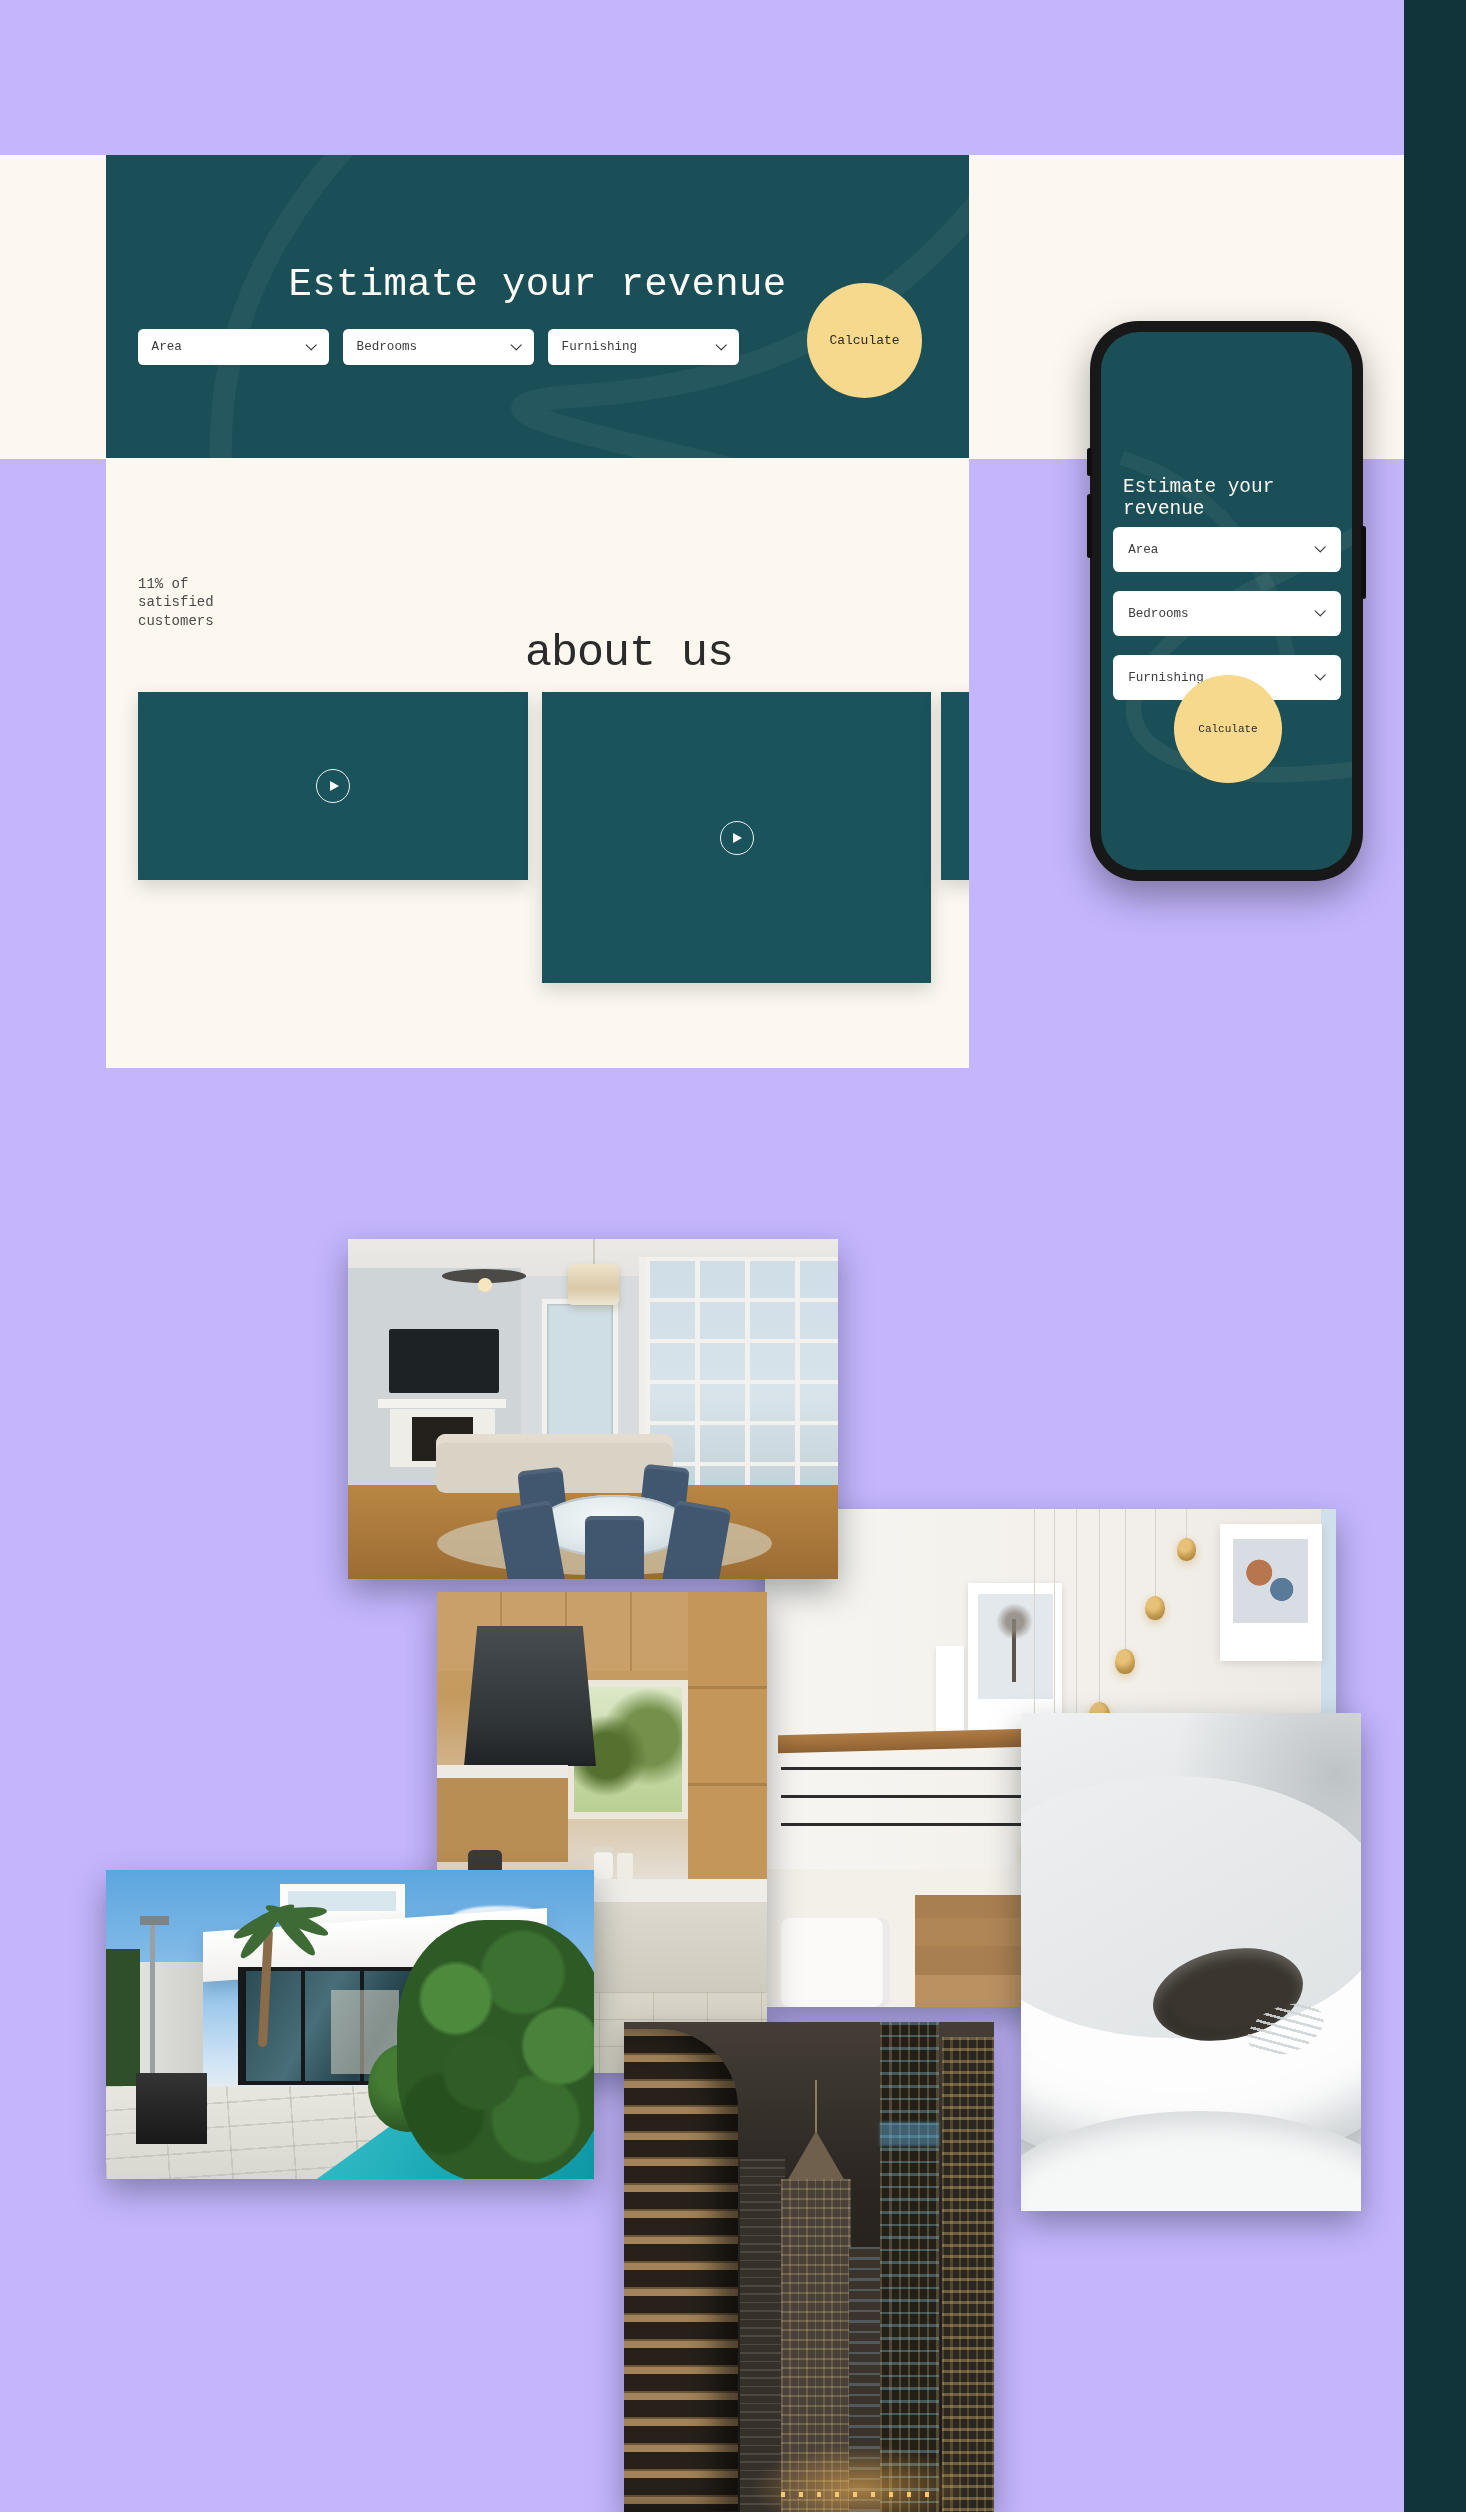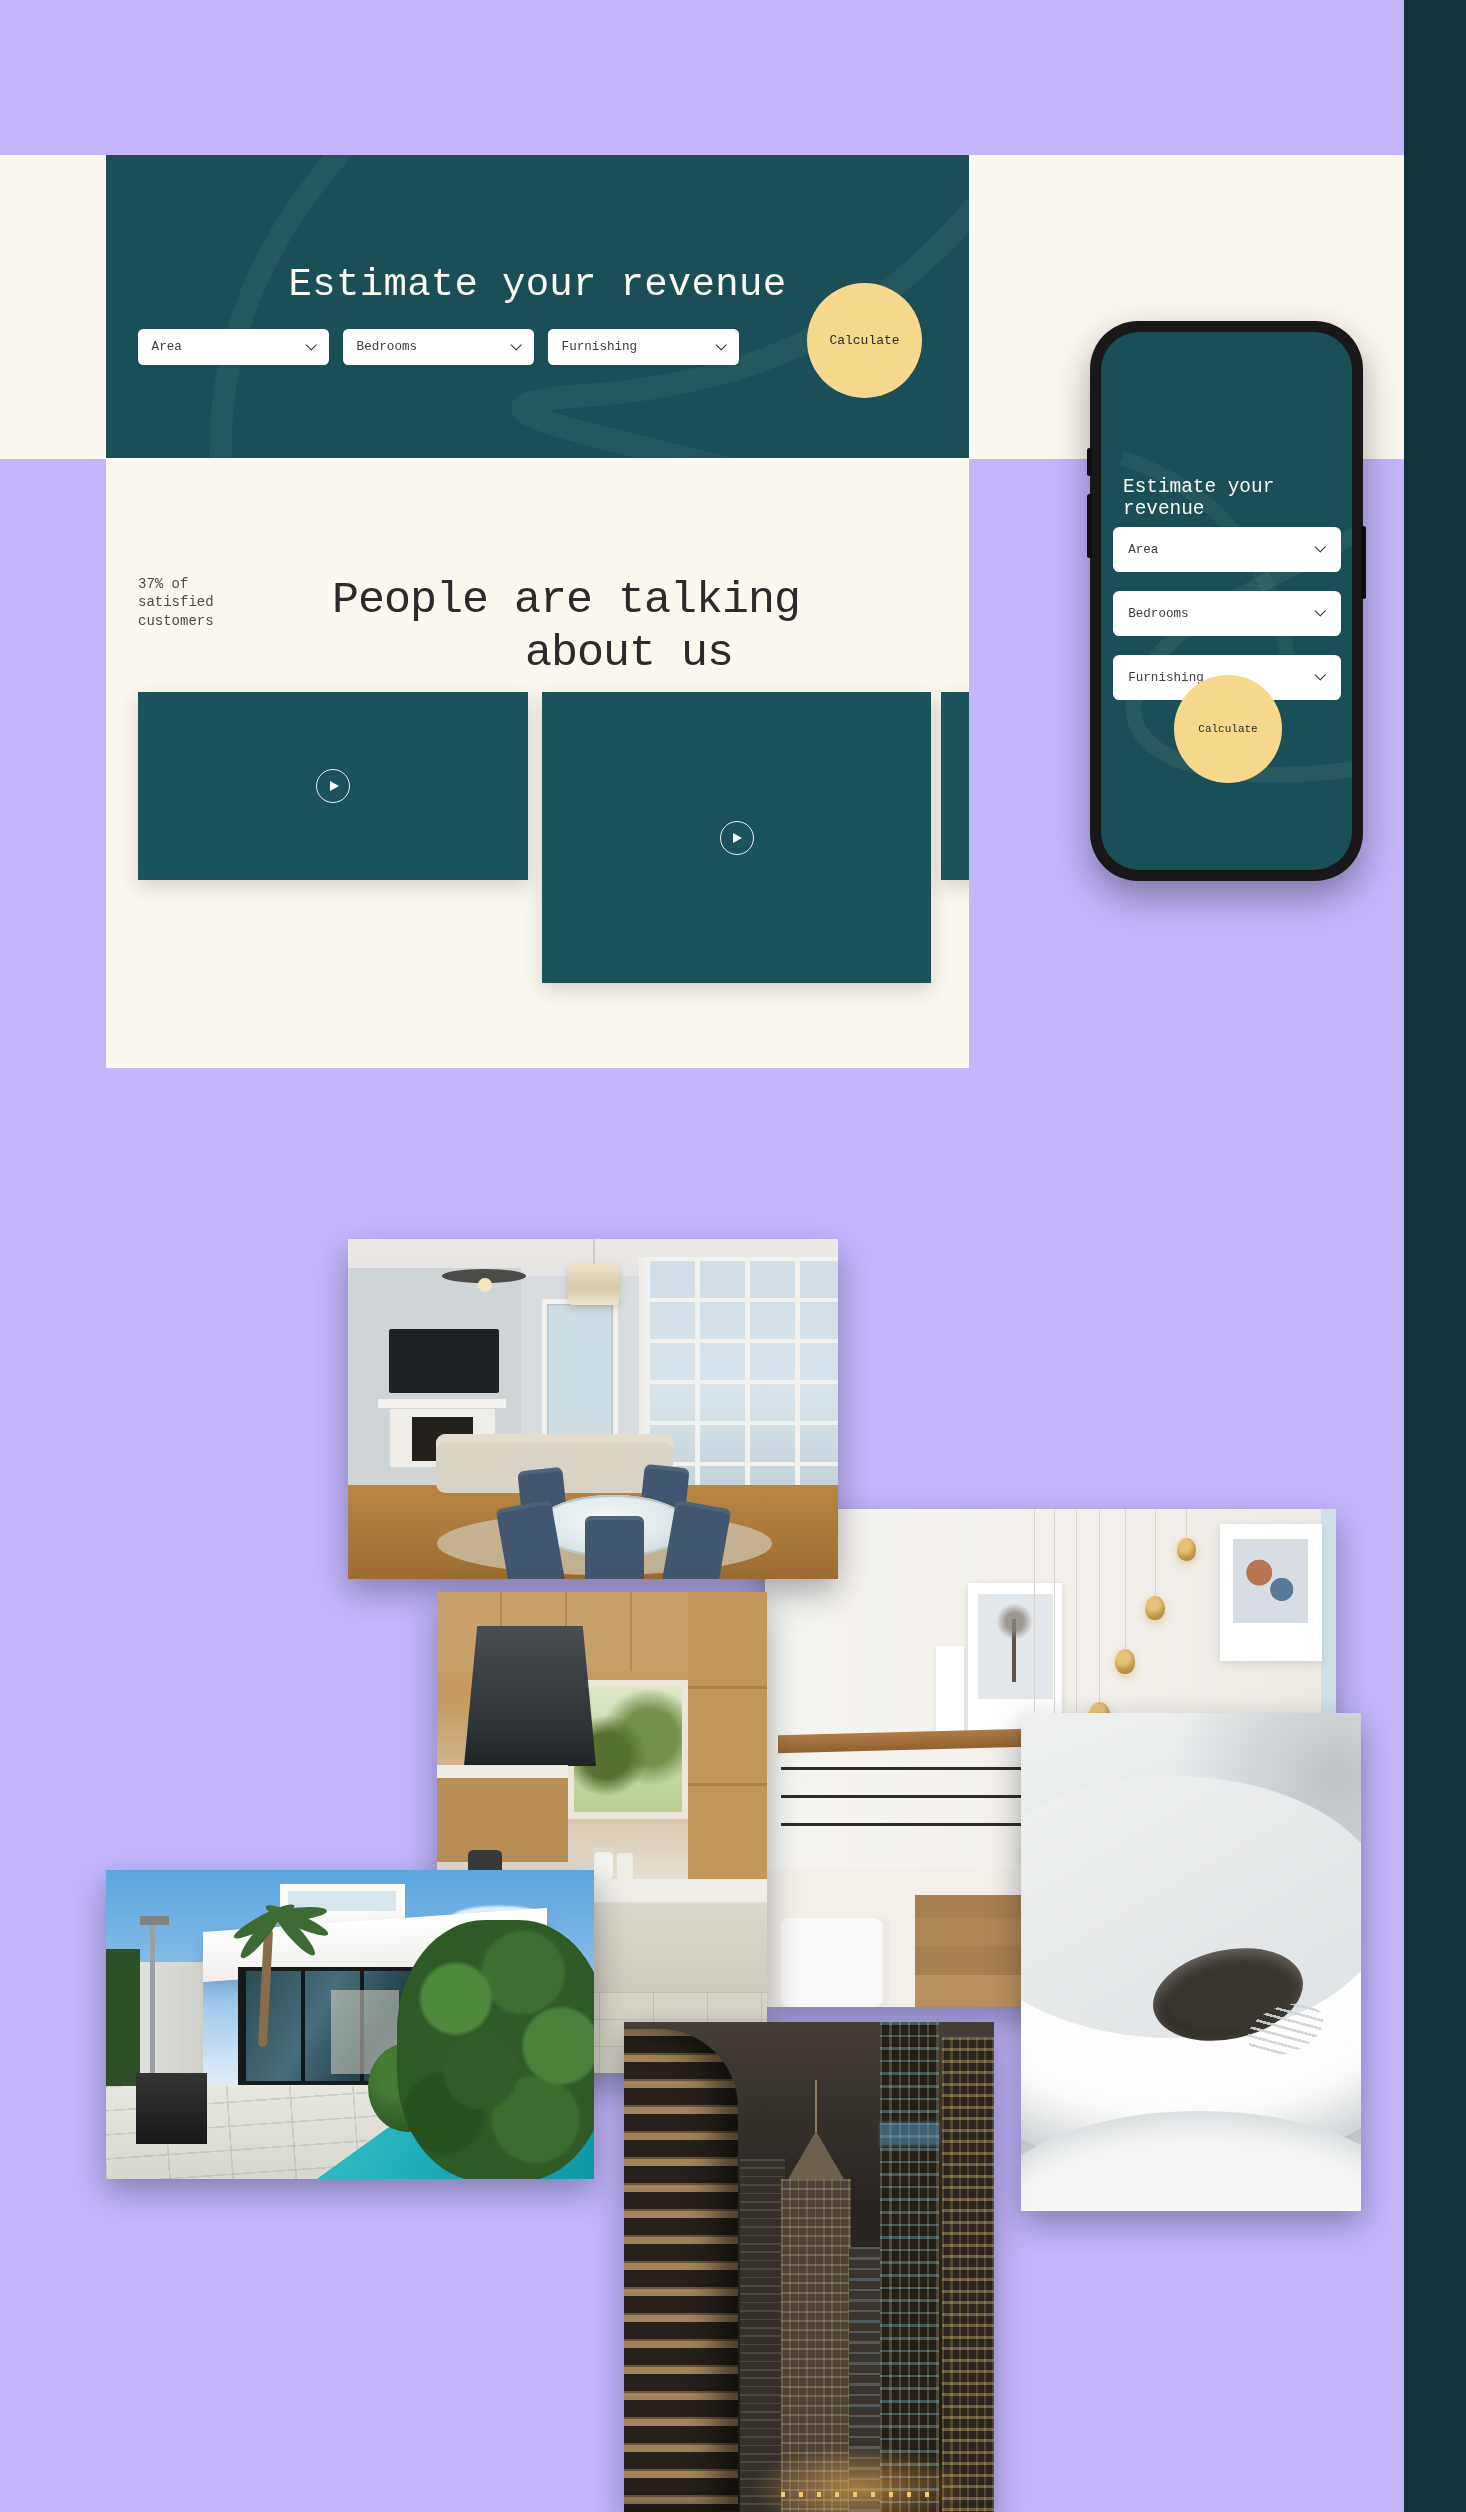--- a/index.html
+++ b/index.html
@@ -260,22 +260,21 @@
       </div>
       <div class="select">
         <span>Furnishing</span>
         <span class="chev"></span>
       </div>
     </div>
     <button class="calc-btn">Calculate</button>
   </section>
 
   <section class="people-panel">
-    <p class="stat">37% of satisfied customers</p>
-    <h2 class="people-line1">People are talking</h2>
+    <p class="stat">11% of satisfied customers</p>
     <h2 class="people-line2">about us</h2>
 
     <div class="video-card vc1">
       <span class="play">
           <span class="play-tri"></span>
         </span>
     </div>
     <div class="video-card vc2">
       <span class="play">
           <span class="play-tri"></span>

